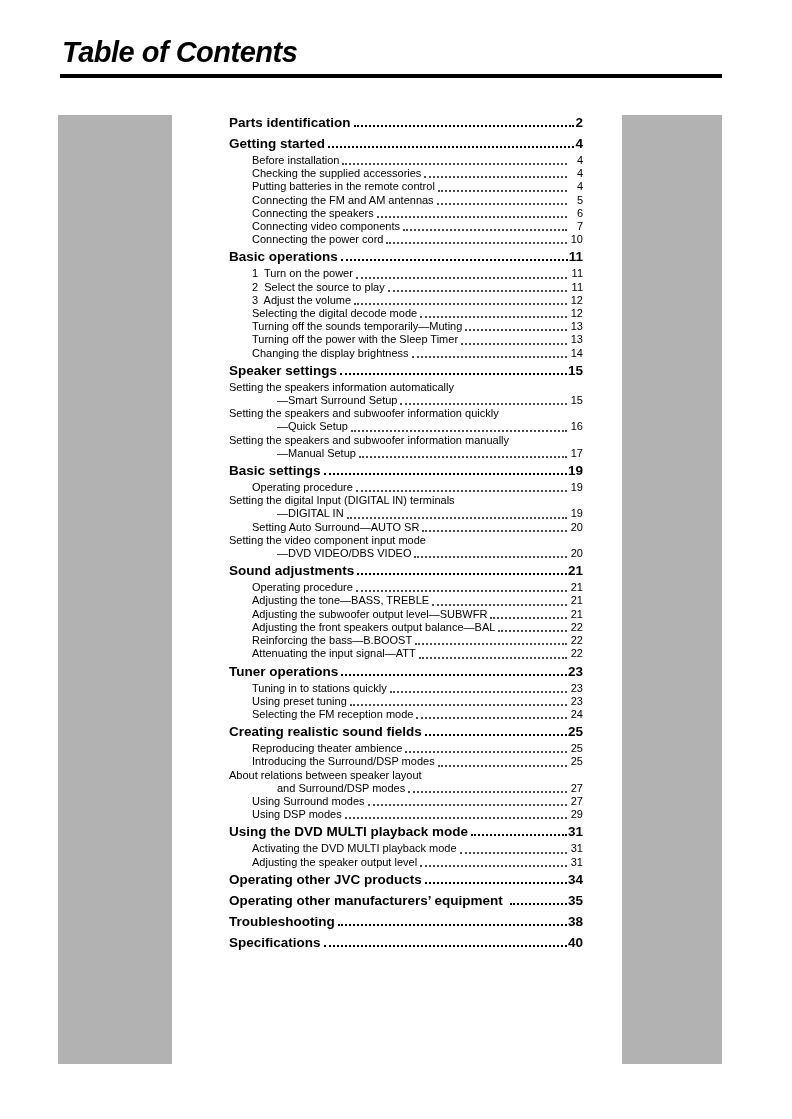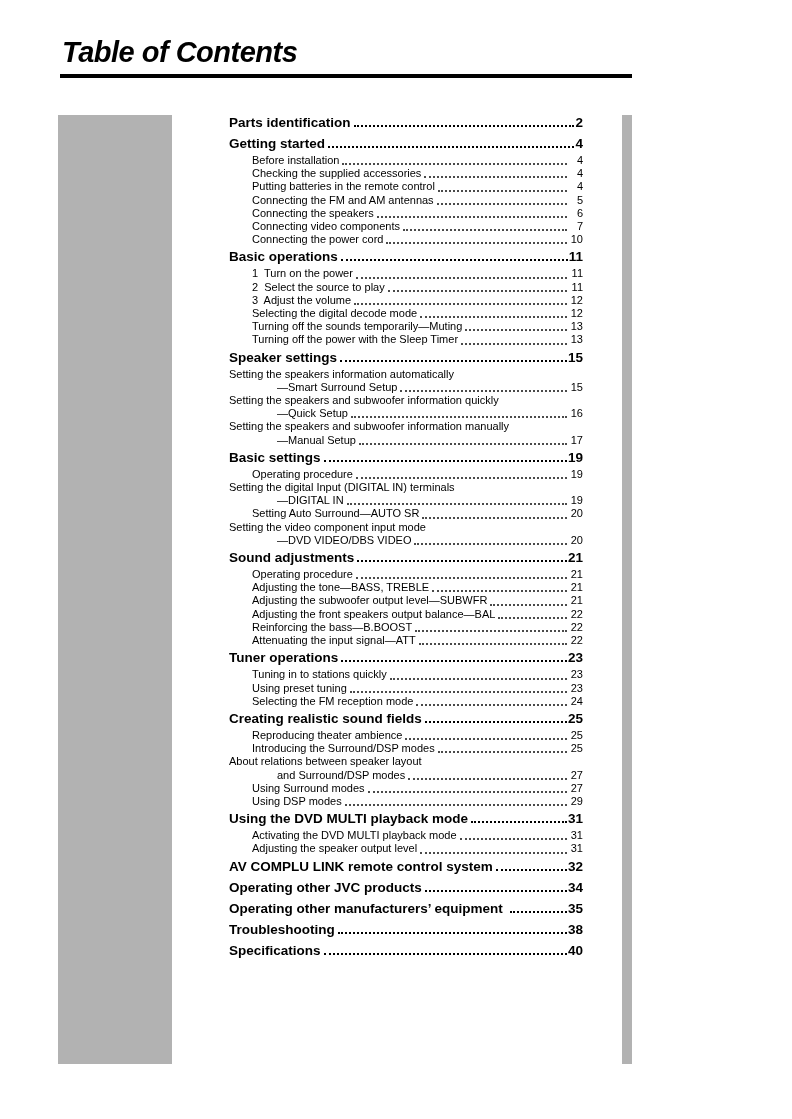--- a/index.html
+++ b/index.html
@@ -1,17 +1,17 @@
 <!DOCTYPE html>
 <html><head>
 <meta charset="utf-8">
 <style>
   html,body { margin:0; padding:0; background:#fff; }
   .page {
-    position:relative; width:632px; height:1119px; background:#ffffff;
+    position:relative; width:722px; height:1119px; background:#ffffff;
     font-family:"Liberation Sans", sans-serif; color:#000; overflow:hidden;
   }
   .title {
     position:absolute; left:62px; top:36px;
     font-size:29px; font-weight:700; font-style:italic; letter-spacing:-0.5px;
     white-space:pre; color:#000;
   }
   .rule { position:absolute; left:60px; top:74px; width:677px; height:4px; background:#000; }
   .band { position:absolute; top:115px; height:949px; background:#b2b2b2; }
   .band.left  { left:58px;  width:114px; }
@@ -133,20 +133,25 @@
     <span class="leader"></span>
     <span class="i-page">13</span>
   </div>
 
   <div class="row">
     <span class="i-text">Turning off the power with the Sleep Timer</span>
     <span class="leader"></span>
     <span class="i-page">13</span>
   </div>
 
+  <div class="row">
+    <span class="i-text">Changing the display brightness</span>
+    <span class="leader"></span>
+    <span class="i-page">14</span>
+  </div>
 </div>
 
   <div class="section">
     <div class="sec-head">
       <span class="h-label">Speaker settings</span>
       <span class="leader"></span>
       <span class="h-page">15</span>
     </div>
 
   <div class="line">Setting the speakers information automatically</div>
@@ -333,27 +338,20 @@
     <span class="i-page">31</span>
   </div>
 
   <div class="row">
     <span class="i-text">Adjusting the speaker output level</span>
     <span class="leader"></span>
     <span class="i-page">31</span>
   </div>
 </div>
 
-  <div class="section">
-    <div class="sec-head">
-      <span class="h-label">AV COMPLU LINK remote control system</span>
-      <span class="leader"></span>
-      <span class="h-page">32</span>
-    </div>
-  </div>
 
   <div class="section">
     <div class="sec-head">
       <span class="h-label">Operating other JVC products</span>
       <span class="leader"></span>
       <span class="h-page">34</span>
     </div>
   </div>
 
   <div class="section">

